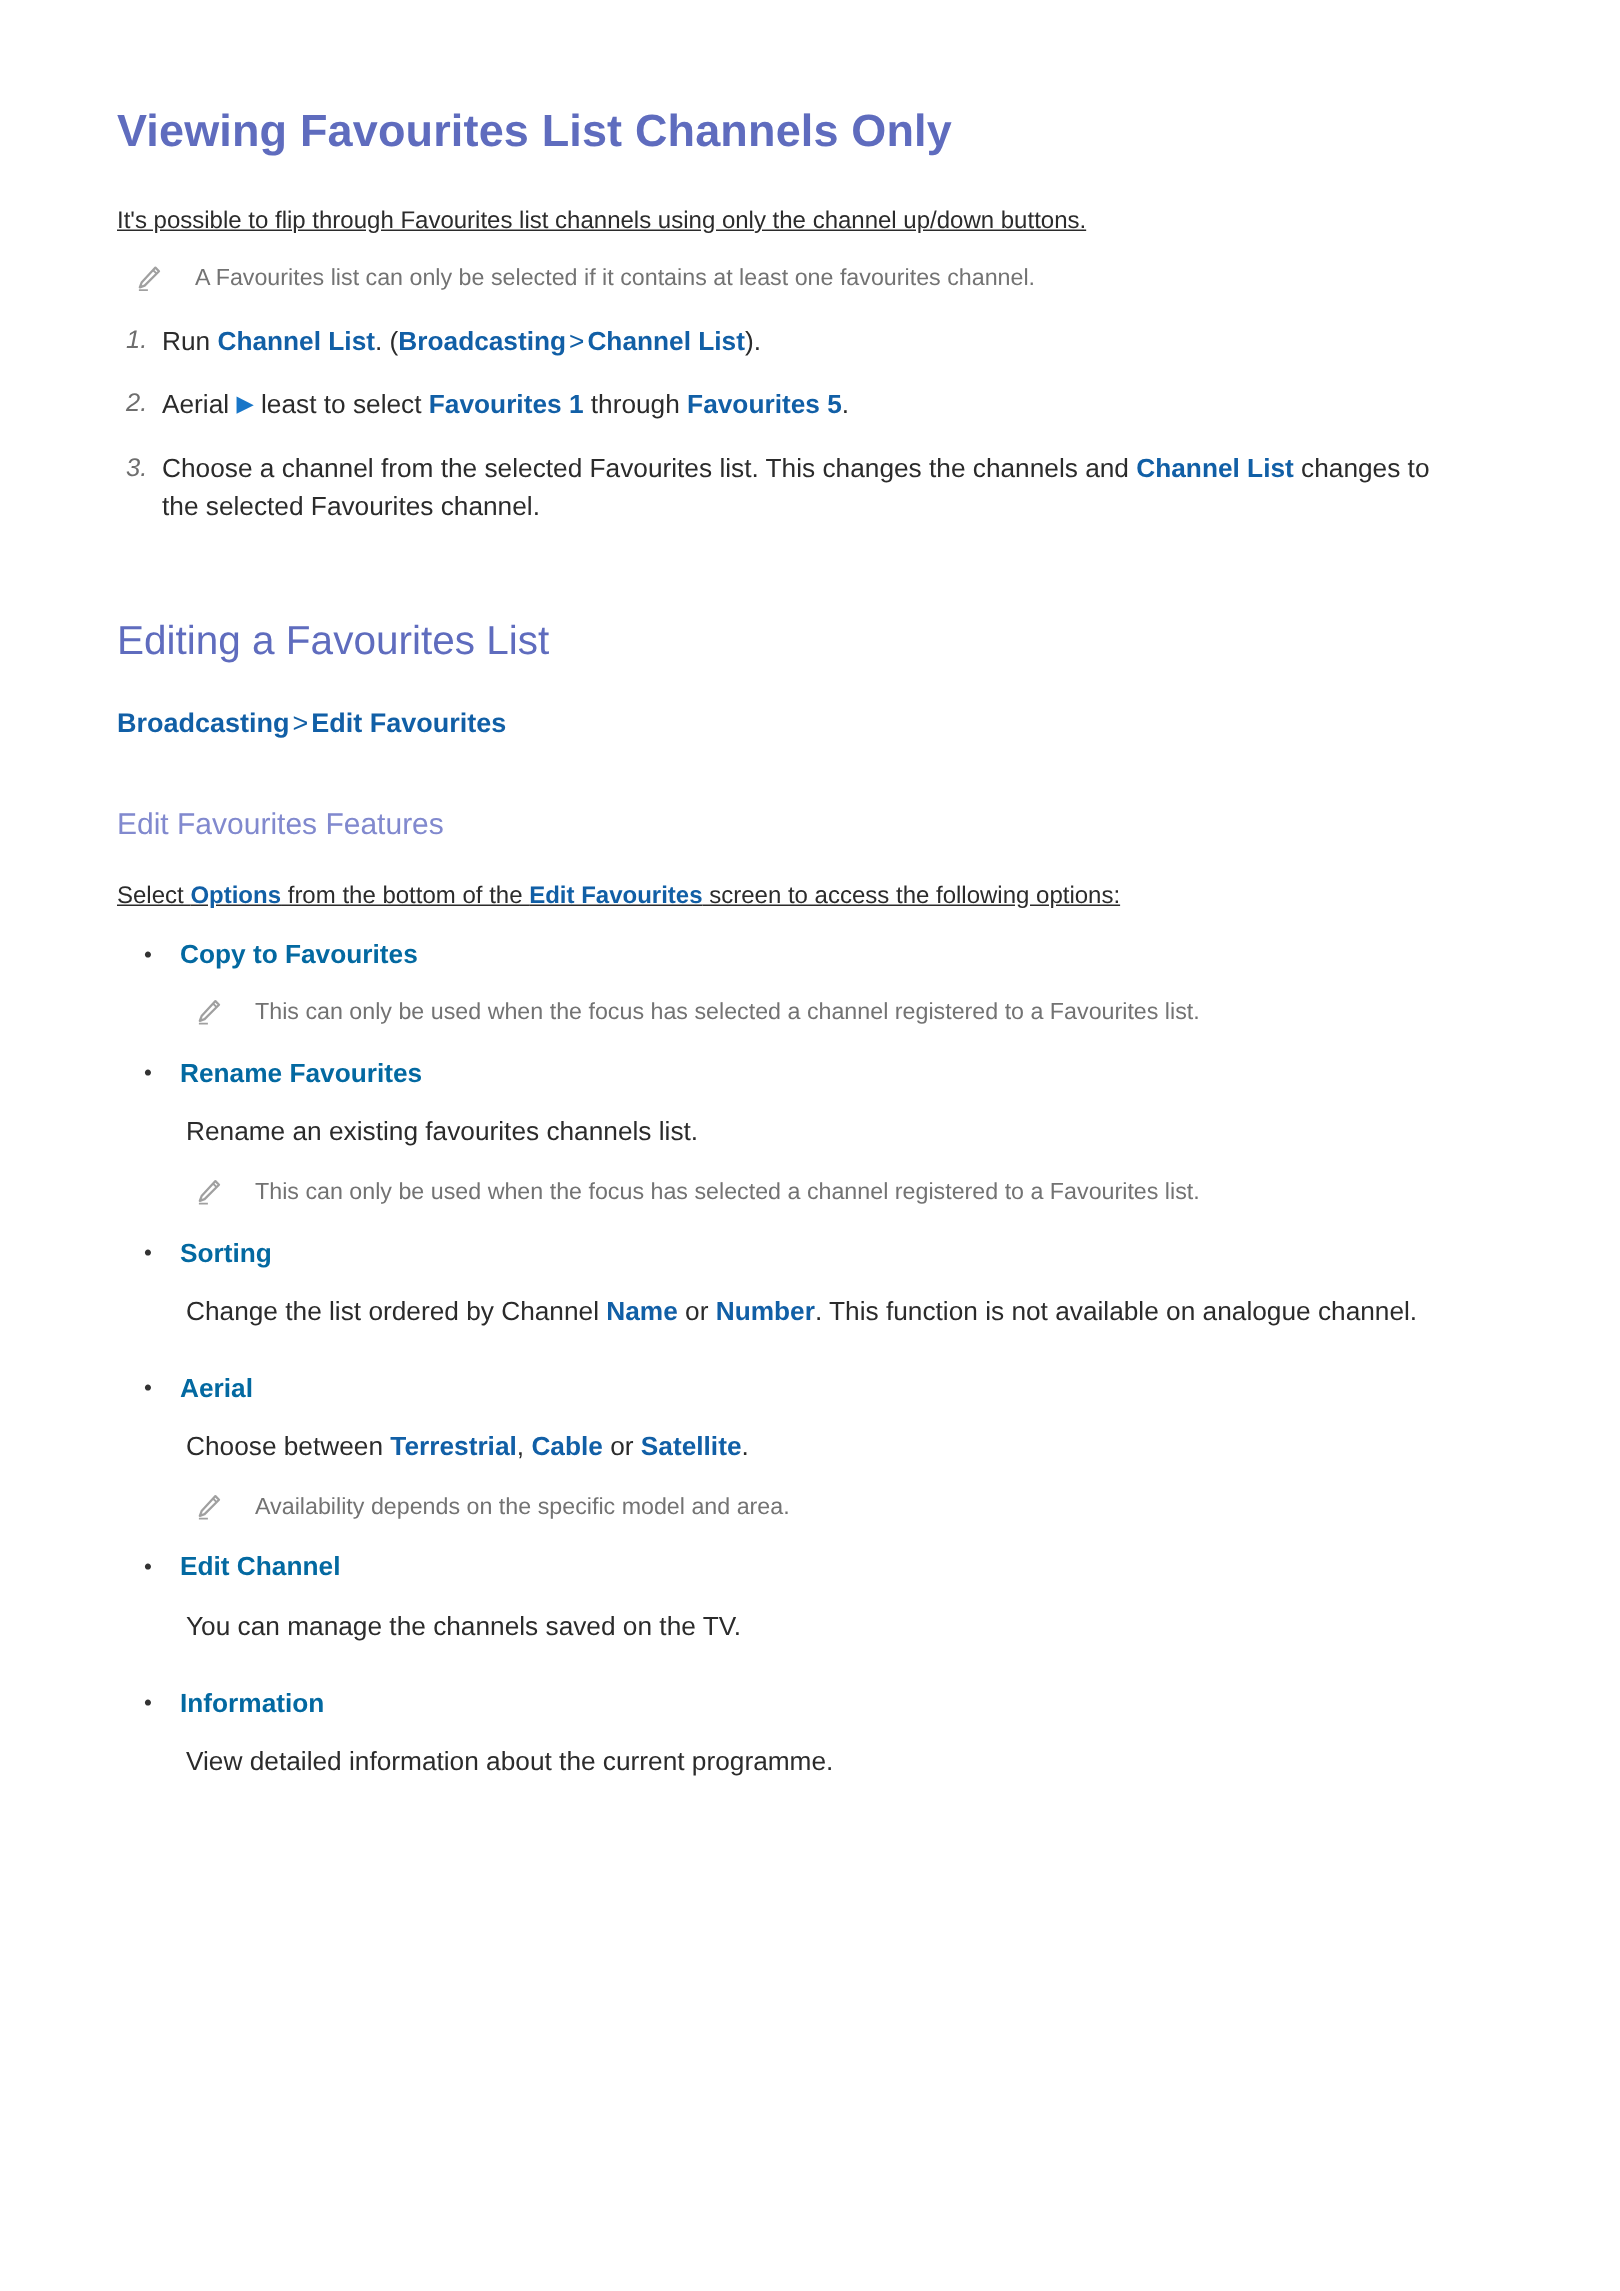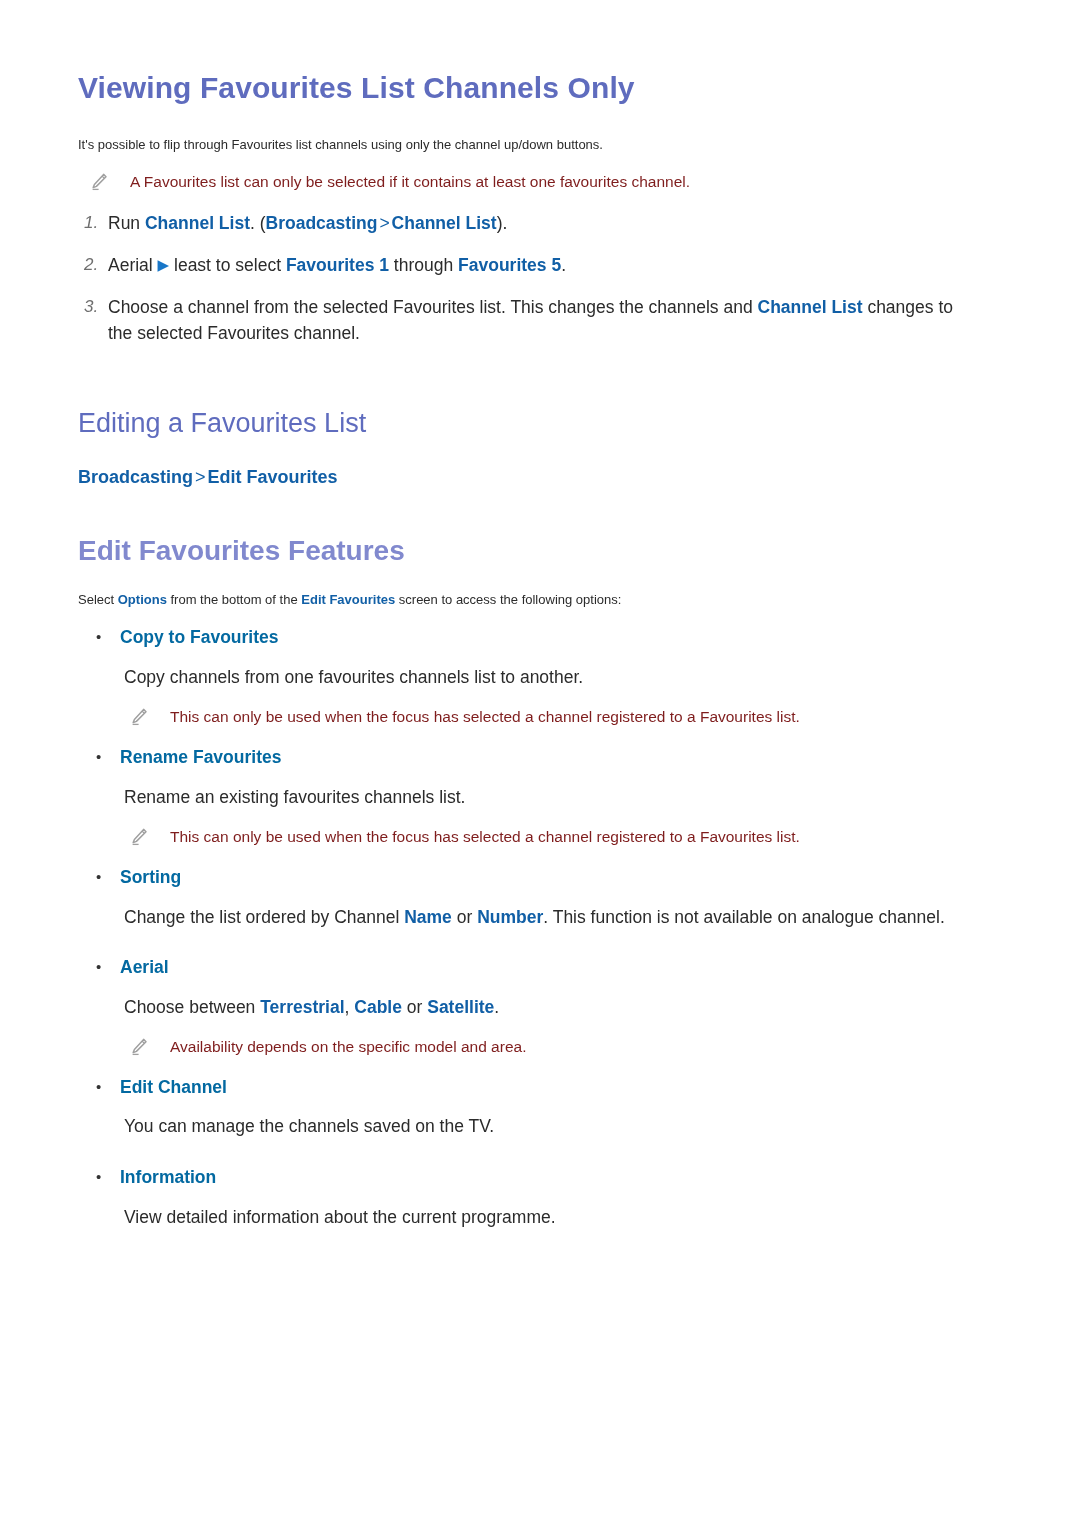--- a/index.html
+++ b/index.html
@@ -34,32 +34,33 @@
   }
   .h2 {
     color: #5f6cbe;
     font-size: 27px;
     font-weight: normal;
     margin: 0 0 26px 0;
     line-height: 1.2;
   }
   .h3 {
     color: #8189ce;
-    font-size: 28px;
-    font-weight: bold;
+    font-size: 20px;
+    font-weight: normal;
     margin: 0 0 24px 0;
     line-height: 1.2;
   }
 
   
   .para {
-    font-size: 13px;
+    font-size: 16px;
     line-height: 1.45;
     color: #2b2b2b;
     margin: 0 0 16px 0;
+    text-decoration: underline;
   }
 
   .lnk {
     color: #115fa6;
     font-weight: bold;
   }
   .lnk-arrow {
     color: #1876c8;
     font-size: 15px;
     vertical-align: 1px;
@@ -90,21 +91,21 @@
   .note-icon {
     flex: 0 0 auto;
     width: 20px;
     height: 20px;
     margin-right: 21px;
     margin-top: 1px;
   }
   .note-text {
     font-size: 15.5px;
     line-height: 1.4;
-    color: #7f1d1d;
+    color: #737373;
   }
 
   
   .steps {
     margin: 0;
     padding: 0;
     list-style: none;
   }
   .step {
     display: flex;
@@ -215,21 +216,20 @@
   <div class="gap-md"></div>
 
   <h3 class="h3">Edit Favourites Features</h3>
 
   <p class="para"><span>Select </span><span class="lnk">Options</span><span> from the bottom of the </span><span class="lnk">Edit Favourites</span><span> screen to access the following options:</span></p>
 
   <div class="opt-head">
     <span class="opt-bullet">•</span>
     <span class="opt-label">Copy to Favourites</span>
   </div>
-  <p class="opt-desc">Copy channels from one favourites channels list to another.</p>
   <div class="note opt-note">
     <span class="note-icon">
       <svg viewBox="0 0 20 20" width="20" height="20" aria-hidden="true">
         <path d="M14.6 2.4 L17.0 4.8 L7.4 14.4 L4.2 15.6 L5.4 12.4 Z" fill="none" stroke="#a0a0a0" stroke-width="1.5" stroke-linejoin="round"></path>
         <path d="M13.0 4.0 L15.4 6.4" stroke="#a0a0a0" stroke-width="1.3"></path>
         <path d="M3.6 17.4 L9.6 17.4" stroke="#a0a0a0" stroke-width="1.3"></path>
       </svg>
     </span>
     <span class="note-text">This can only be used when the focus has selected a channel registered to a Favourites list.</span>
   </div>

